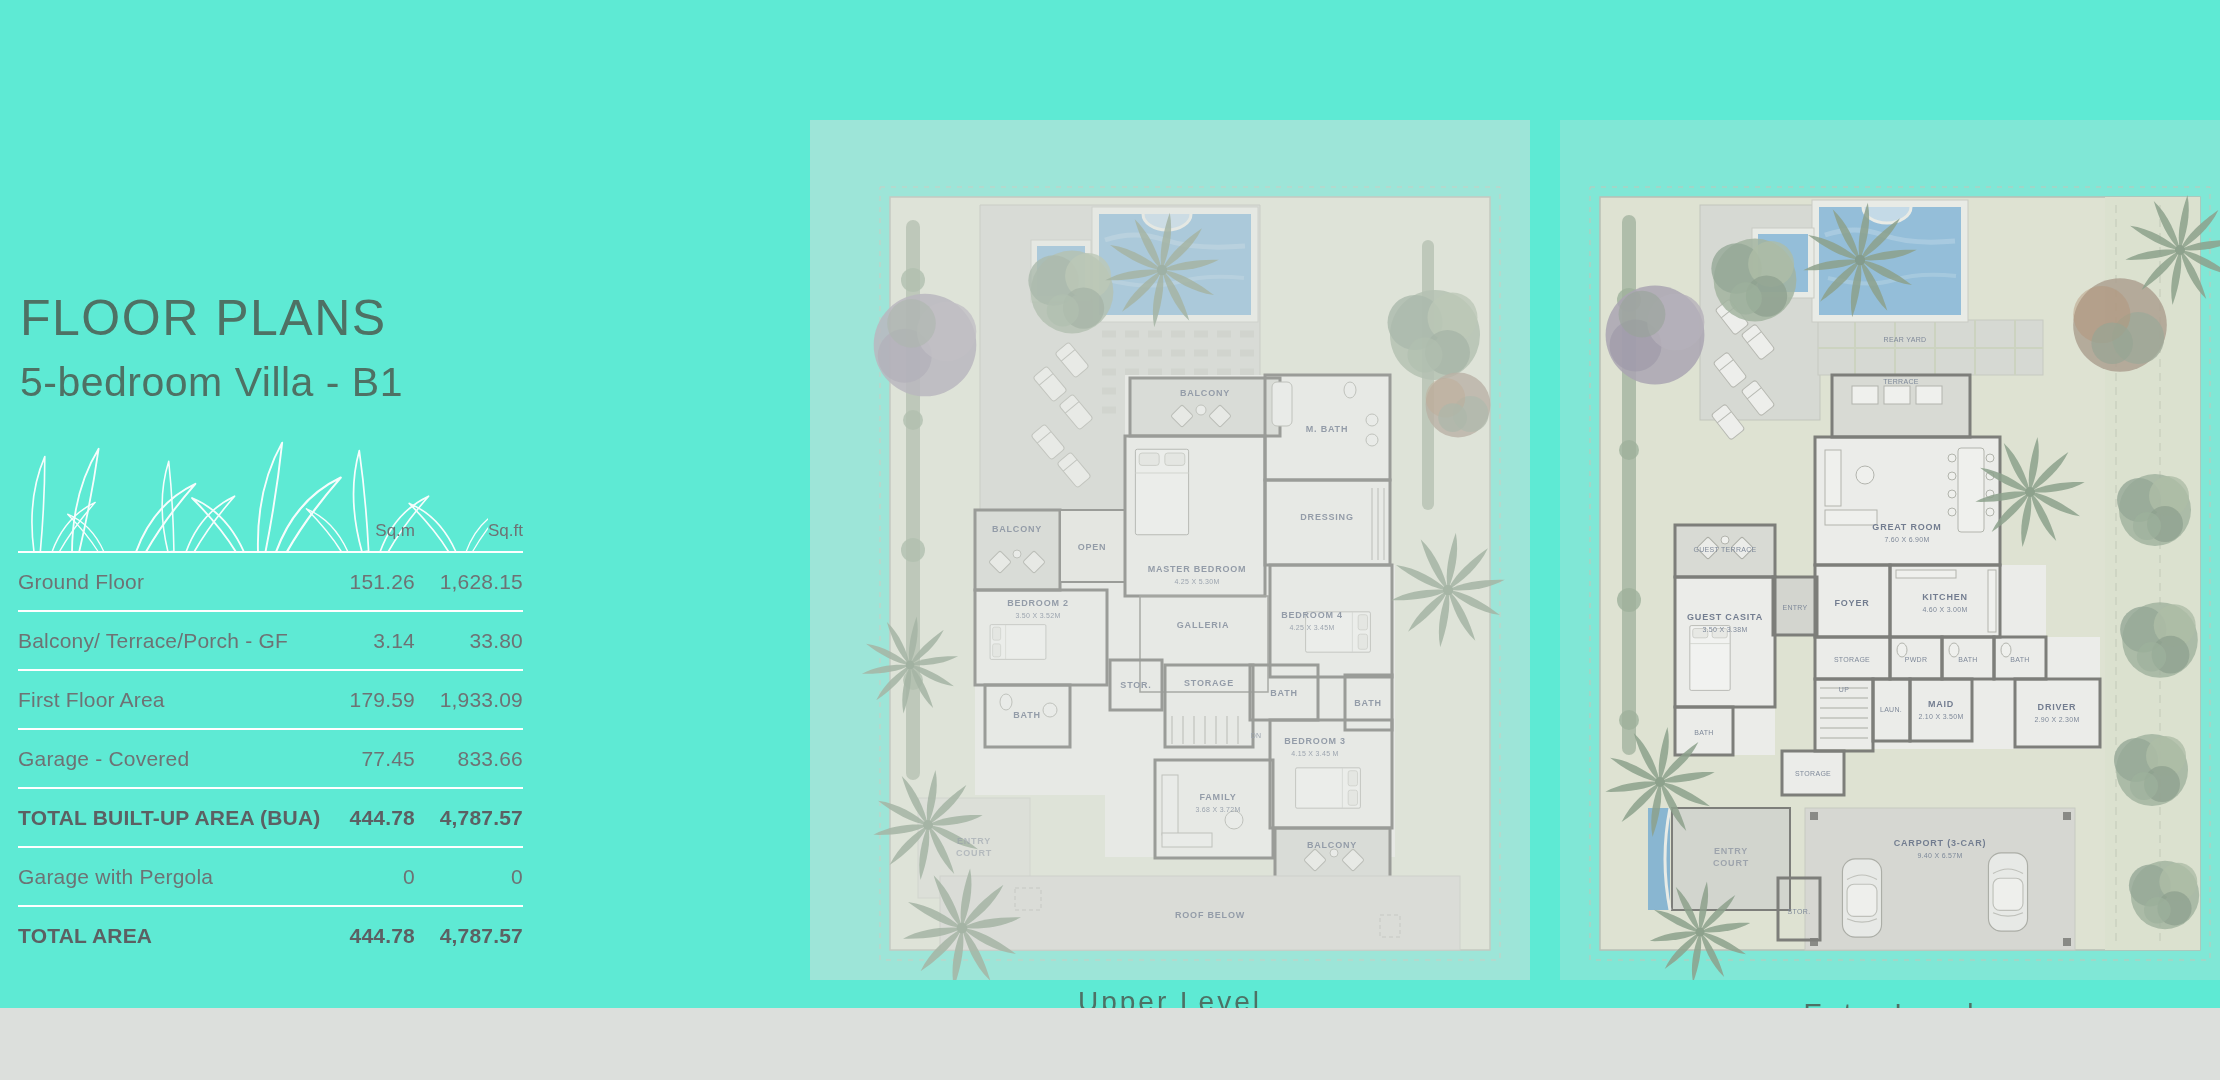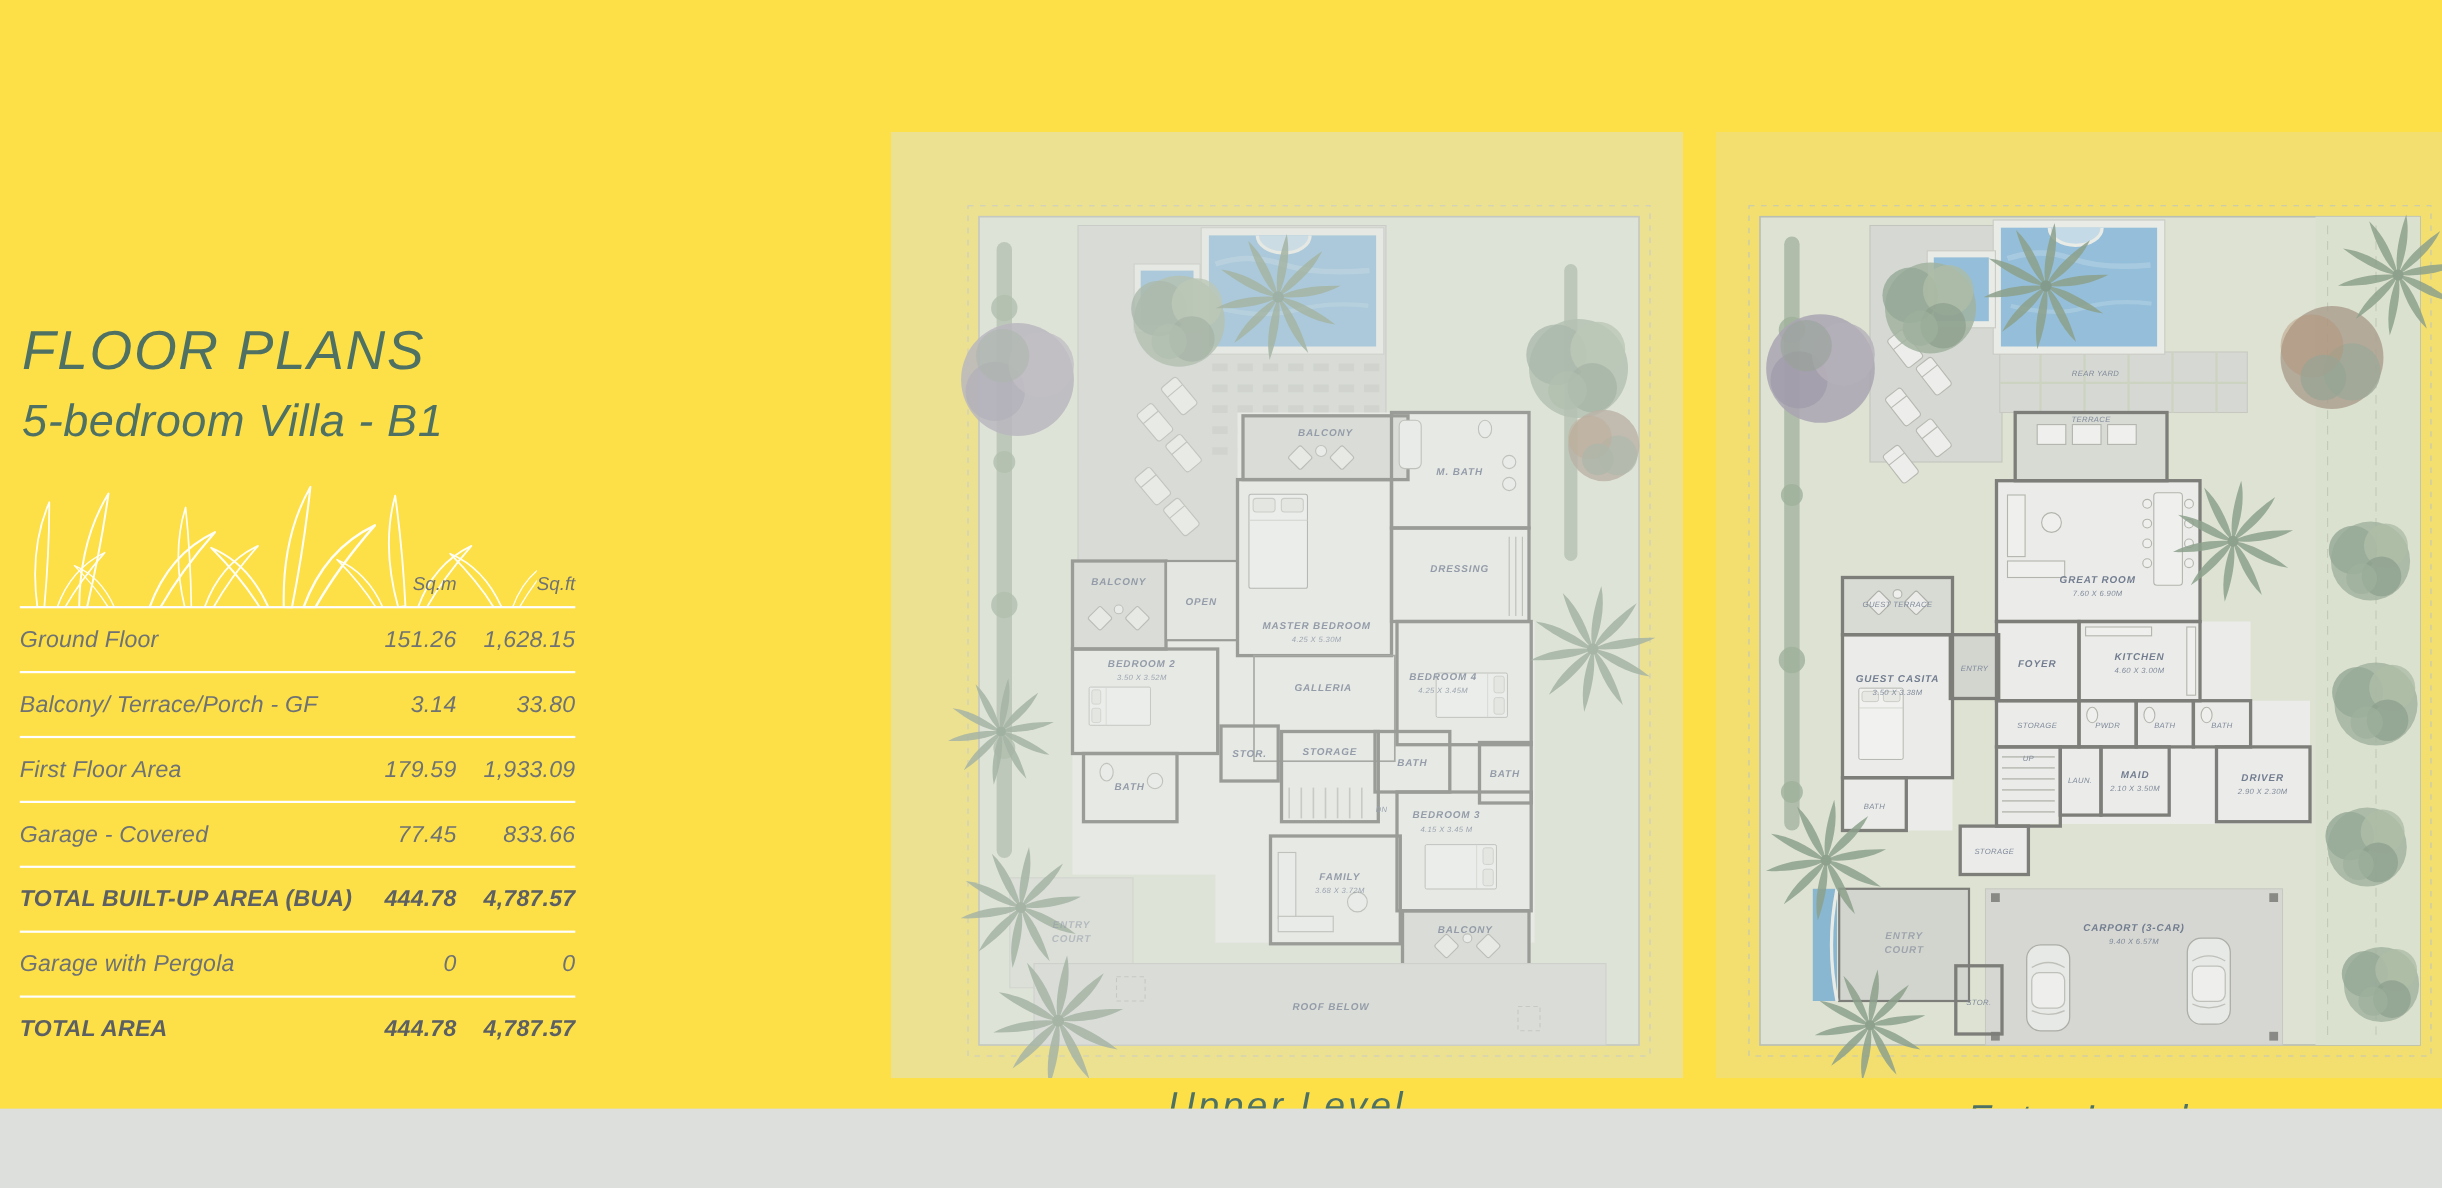--- a/index.html
+++ b/index.html
@@ -1,17 +1,17 @@
 <!DOCTYPE html>
 <html><head>
 <meta charset="utf-8">
 <style>
   html,body{margin:0;padding:0;background:#dcdfdc;}
-  #stage{position:relative;width:2220px;height:1008px;background:#fde047;overflow:hidden;
-         font-family:"Liberation Sans", sans-serif;font-style:italic;}
+  #stage{position:relative;width:2220px;height:1008px;background:#5eead4;overflow:hidden;
+         font-family:"Liberation Sans", sans-serif;}
 
   
   .titleblock{position:absolute;left:20px;top:292px;color:#4e7164;}
   .titleblock h1{margin:0;font-size:50px;font-weight:400;letter-spacing:1.5px;line-height:1.05;}
   .titleblock h2{margin:16px 0 0 0;font-size:41px;font-weight:400;letter-spacing:.5px;line-height:1.05;}
 
   .tablewrap{position:absolute;left:18px;top:424px;width:505px;}
   .thead{position:relative;height:127px;border-bottom:2px solid #ffffff;}
   .leafsvg{position:absolute;left:0;bottom:-2px;}
   .thead-cols{position:absolute;right:0;bottom:10px;display:flex;color:#6e7274;font-size:17px;}
@@ -19,21 +19,21 @@
   .trow{display:flex;align-items:center;height:57px;border-bottom:2px solid #ffffff;
         font-size:21px;color:#6e7274;letter-spacing:.2px;}
   .trow:last-child{border-bottom:none;}
   .trow.bold{font-weight:bold;color:#5c6063;}
   .c-label{flex:1;white-space:nowrap;overflow:hidden;}
   .c-sqm{width:80px;text-align:right;white-space:nowrap;}
   .c-sqft{width:108px;text-align:right;white-space:nowrap;}
 
   
   .plan{position:absolute;top:120px;}
-  .caption{position:absolute;top:986px;text-align:center;font-size:34px;color:#4d7165;
+  .caption{position:absolute;top:986px;text-align:center;font-size:28px;color:#4d7165;
            letter-spacing:3px;font-weight:400;}
   #cap-upper{left:810px;width:720px;}
   #cap-entry{left:1560px;width:660px;margin-top:12px;}
 
   .rl{font-size:9px;font-weight:bold;letter-spacing:.8px;fill:#4b5874;text-anchor:middle;
       font-family:"Liberation Sans", sans-serif;}
   .rd{font-size:7px;letter-spacing:.3px;fill:#5b6880;text-anchor:middle;
       font-family:"Liberation Sans", sans-serif;}
   .faint{opacity:.55;}
   .room{fill:none;stroke:#595955;stroke-width:3;}

